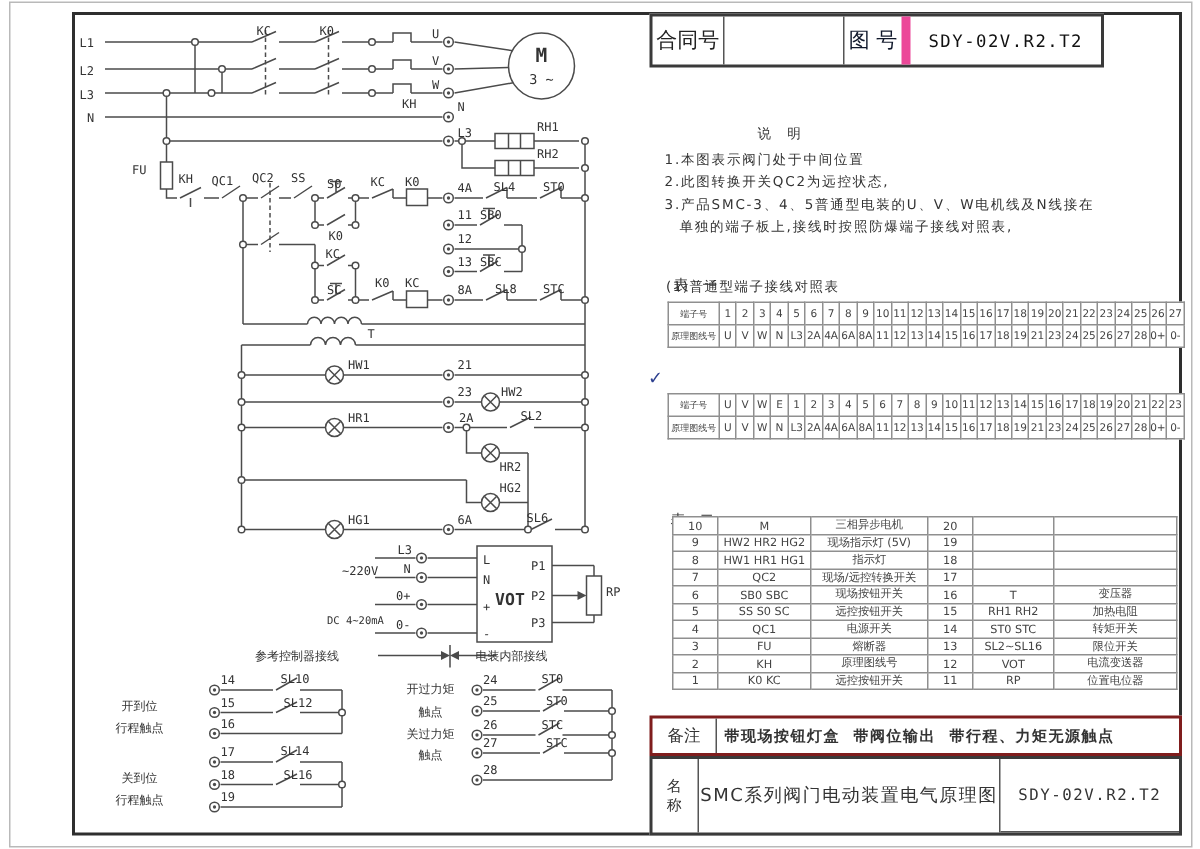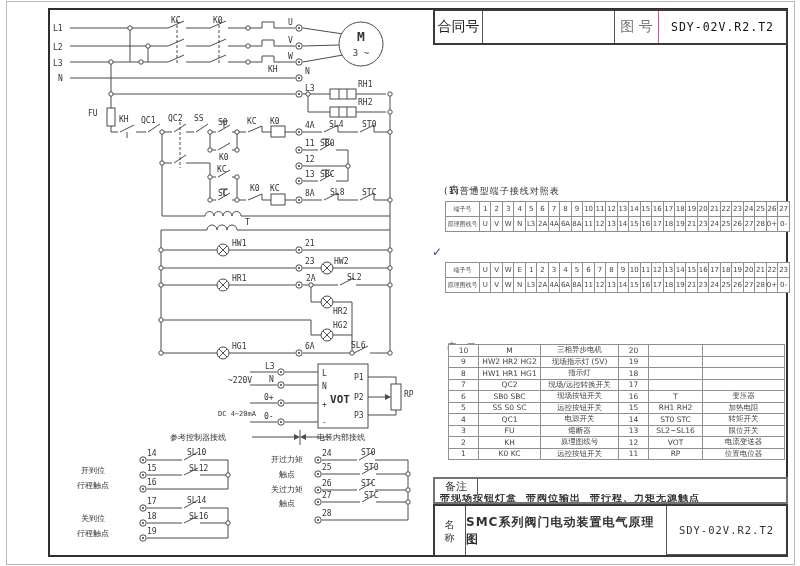--- a/index.html
+++ b/index.html
@@ -3,58 +3,58 @@
 <meta charset="utf-8">
 <style>
   html,body{margin:0;padding:0;background:#fff;}
   .sheet{position:relative;width:800px;height:566px;background:#fff;overflow:hidden;
          font-family:"DejaVu Sans",sans-serif;color:#333;}
   .outer{position:absolute;left:6px;top:1px;width:787px;height:562px;border:1px solid #b9b9b9;}
   .frame{position:absolute;left:48px;top:8px;width:740px;height:549px;border:2px solid #2e2e2e;box-sizing:border-box;}
   svg.schematic{position:absolute;left:0;top:0;}
   svg.schematic text{font-family:"DejaVu Sans Mono",monospace;fill:#333;}
 
-  .titlebar{position:absolute;left:433px;top:9px;width:355px;height:36px;border:2px solid #3a3a3a;
+  .titlebar{position:absolute;left:433px;top:9px;width:303px;height:36px;border:2px solid #3a3a3a;
             box-sizing:border-box;display:flex;background:#fff;}
   .tb-cell{display:flex;align-items:center;justify-content:center;box-sizing:border-box;}
   .tb-lab{width:48px;border-right:1px solid #555;font-family:"DejaVu Serif",serif;font-size:14px;color:#222;}
   .tb-empty{flex:1;border-right:1px solid #555;}
-  .tb-lab2{width:44px;border-right:1px solid #ec4899;font-family:"DejaVu Serif",serif;font-size:14px;color:#737373;}
+  .tb-lab2{width:44px;border-right:6px solid #ec4899;font-family:"DejaVu Serif",serif;font-size:14px;color:#0f172a;}
   .tb-num{width:127px;font-family:"DejaVu Sans Mono",monospace;font-size:11.5px;letter-spacing:1px;color:#111;}
 
   .notes{position:absolute;left:443px;top:83px;width:340px;font-size:9px;color:#333;letter-spacing:1.2px;line-height:15px;}
   .notes .head{margin-left:62px;letter-spacing:4px;margin-bottom:2px;}
   .notes [data-repeat] div:last-child{margin-left:10px;}
 
   .slab{position:absolute;font-size:10px;letter-spacing:3px;color:#333;}
   .stitle{position:absolute;font-size:9px;letter-spacing:1px;color:#333;}
   .check{position:absolute;left:432px;top:245px;font-size:12px;font-weight:bold;color:#2c3f8f;}
 
   table.wt{position:absolute;border-collapse:collapse;table-layout:fixed;width:345px;background:#fff;}
   .wt td,.wt th{border:1px solid #8f8f8f;text-align:center;padding:0;height:14px;font-weight:normal;
                 font-size:7px;color:#444;overflow:hidden;white-space:nowrap;}
   .wt th{font-size:6px;}
   col.wt-head{width:34px;}
 
   table.t2{position:absolute;left:448px;top:344px;border-collapse:collapse;table-layout:fixed;width:336px;background:#fff;}
   .t2 td{border:1px solid #8f8f8f;text-align:center;padding:0;height:10.5px;font-size:7.5px;color:#444;
          overflow:hidden;white-space:nowrap;}
 
-  .remark{position:absolute;left:433px;top:477px;width:355px;height:27px;border:2px solid #737373;
-          box-sizing:border-box;display:flex;background:#fff;flex-direction:column;}
+  .remark{position:absolute;left:433px;top:477px;width:355px;height:27px;border:2px solid #7f1d1d;
+          box-sizing:border-box;display:flex;background:#fff;}
   .remark .lab{width:42px;border-right:1px solid #555;display:flex;align-items:center;justify-content:center;font-size:11px;}
   .remark .txt{flex:1;display:flex;align-items:center;padding-left:5px;font-size:10px;font-weight:bold;
                letter-spacing:1px;white-space:pre;overflow:hidden;}
 
   .nameblock{position:absolute;left:433px;top:504px;width:355px;height:53px;border:2px solid #3a3a3a;
              box-sizing:border-box;display:flex;background:#fff;}
   .nb-lab{width:30px;border-right:1px solid #555;display:flex;align-items:center;justify-content:center;font-size:10px;}
   .nb-lab span{width:11px;word-break:break-all;line-height:13px;display:block;}
   .nb-main{width:200px;border-right:1px solid #555;display:flex;align-items:center;justify-content:center;
-           font-size:12px;font-weight:bold;letter-spacing:1px;}
+           font-size:12px;font-weight:normal;letter-spacing:1px;}
   .nb-right{flex:1;display:flex;flex-direction:column;}
   .nb-num{flex:1;border-bottom:1px solid #555;display:flex;align-items:center;justify-content:center;
           font-family:"DejaVu Sans Mono",monospace;font-size:10.5px;letter-spacing:1px;}
   .nb-co{flex:1;display:flex;align-items:center;justify-content:center;font-size:8px;letter-spacing:0.5px;}
 </style>
 </head>
 <body>
 
 <div class="sheet">
   <div class="outer"></div>
@@ -366,20 +366,29 @@
       </g>
   </svg>
 
   <div class="titlebar">
     <div class="tb-cell tb-lab">合同号</div>
     <div class="tb-cell tb-empty"></div>
     <div class="tb-cell tb-lab2">图 号</div>
     <div class="tb-cell tb-num">SDY-02V.R2.T2</div>
   </div>
 
+  <div class="notes">
+    <div class="head">说 明</div>
+    <div data-repeat="notes.items">
+        <div>1.本图表示阀门处于中间位置</div>
+        <div>2.此图转换开关QC2为远控状态,</div>
+        <div>3.产品SMC-3、4、5普通型电装的U、V、W电机线及N线接在</div>
+        <div>单独的端子板上,接线时按照防爆端子接线对照表,</div>
+      </div>
+  </div>
 
   <div class="slab" style="left:449px;top:183px;">表 一</div>
   <div class="stitle" style="left:444px;top:185px;">(1)普通型端子接线对照表</div>
   <table class="wt" style="left:445px;top:201px;">
     <colgroup>
         <col class="wt-head">
       </colgroup>
     <tbody>
         <tr data-repeat="table1.sub1.row1">
       <th>端子号</th>

